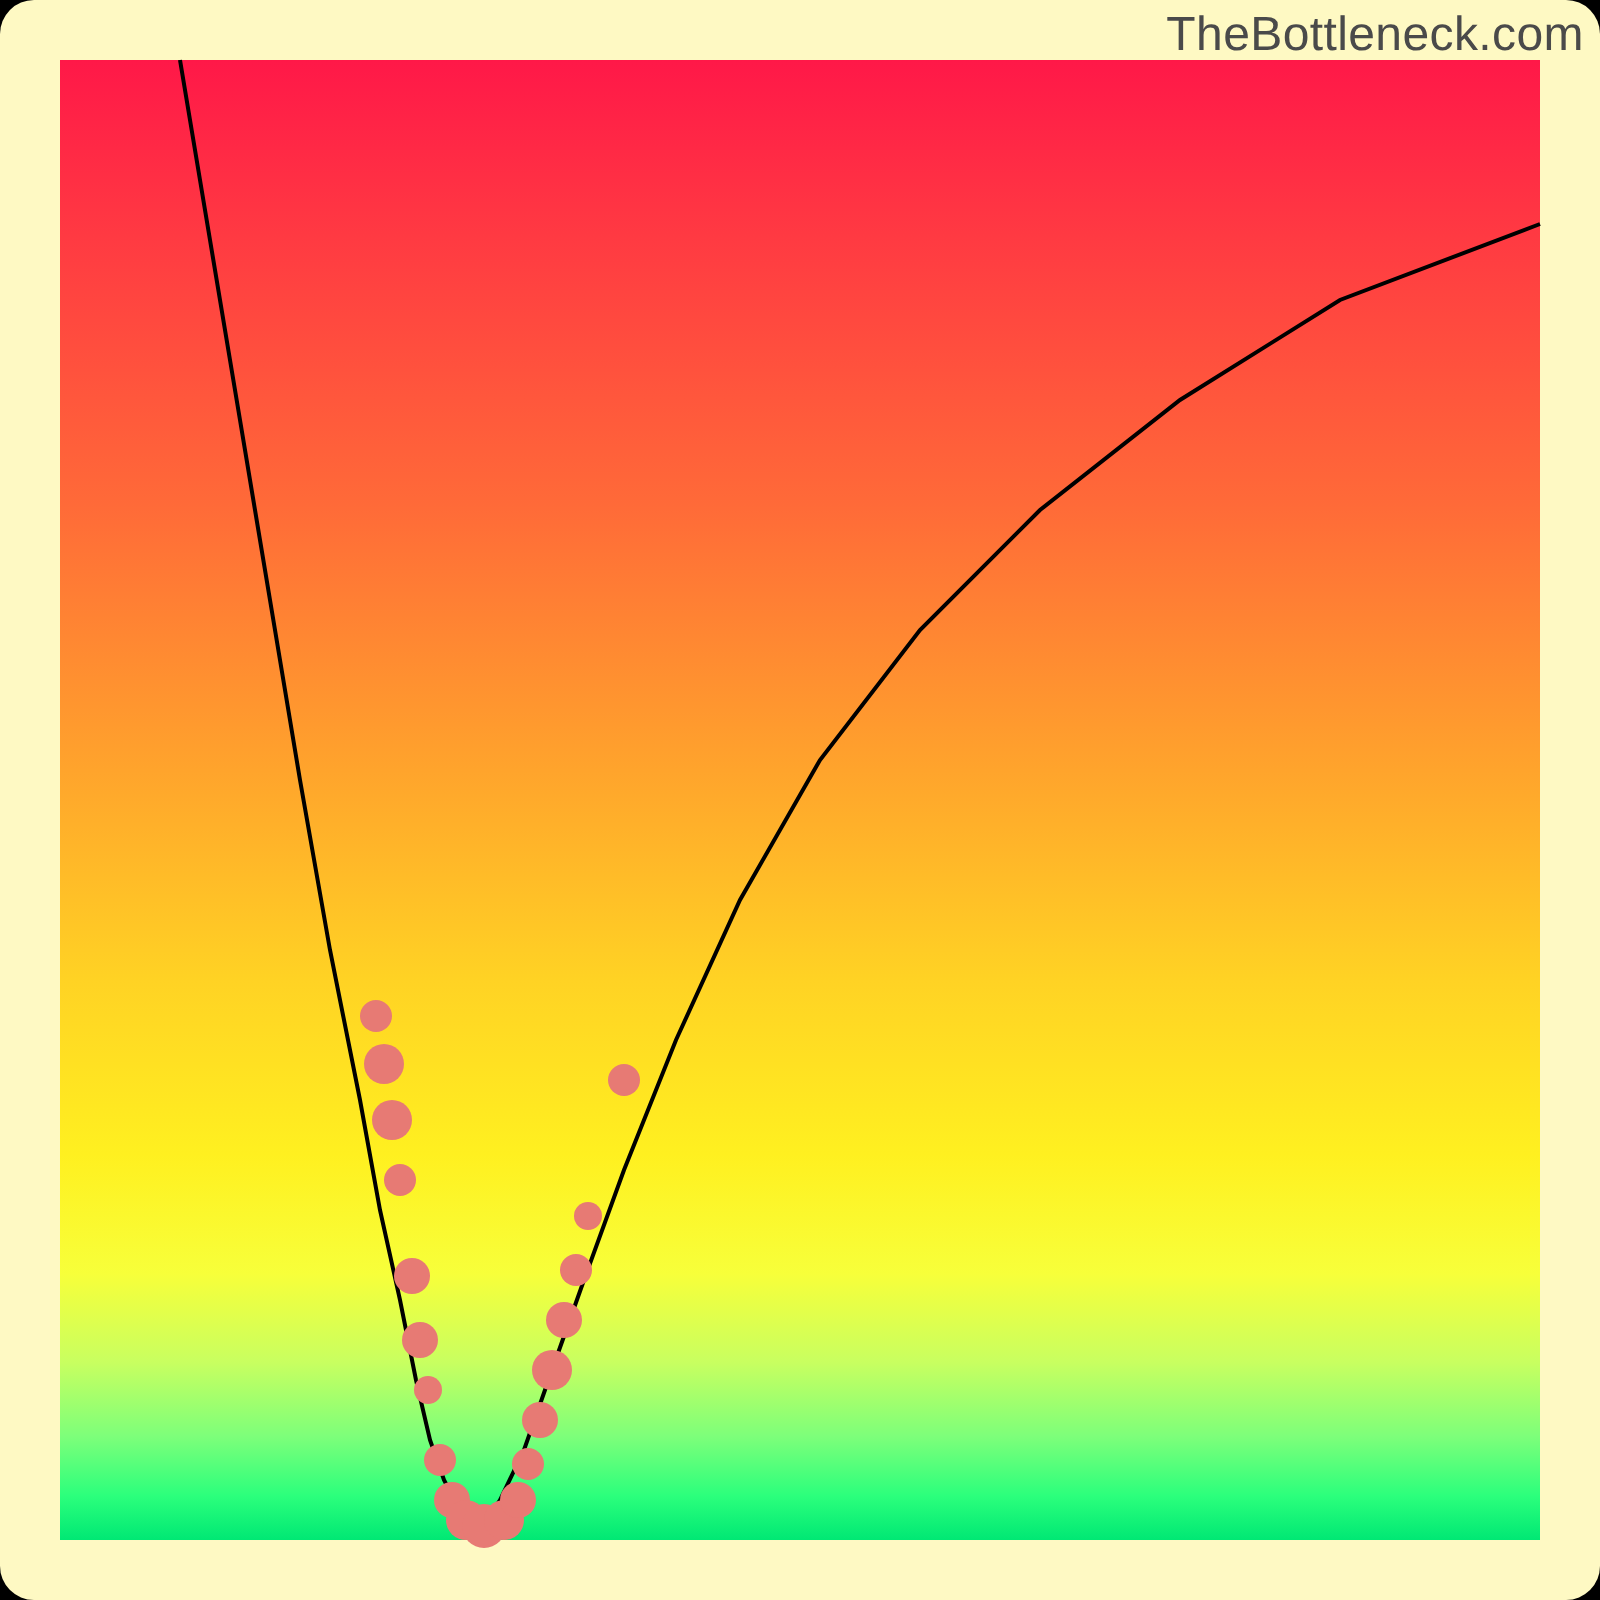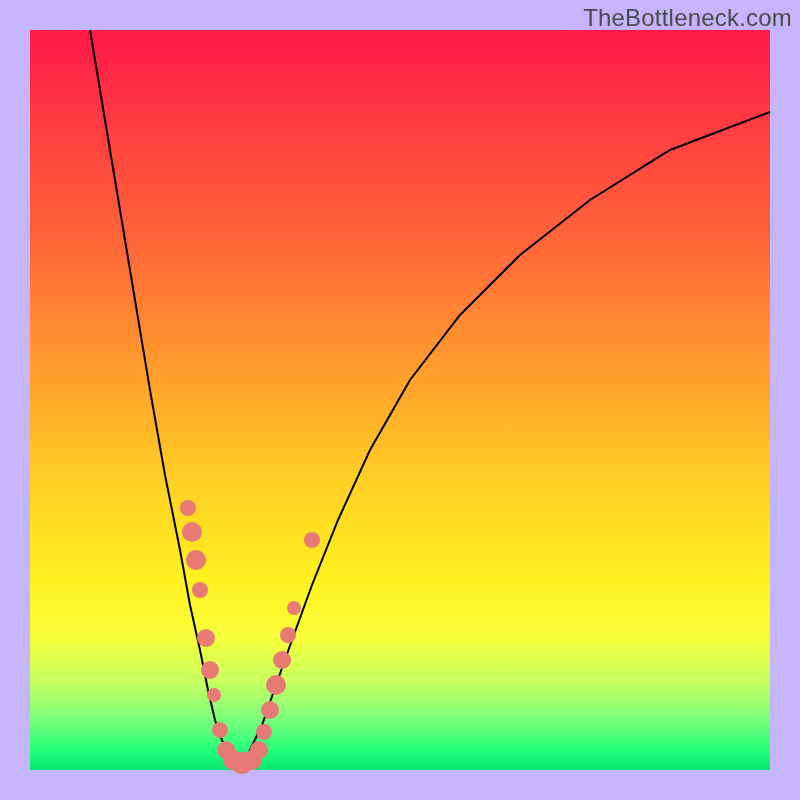--- a/index.html
+++ b/index.html
@@ -10,21 +10,22 @@
     overflow: hidden;
     background: #000;
     font-family: Arial, Helvetica, sans-serif;
   }
   .frame {
     position: absolute;
     left: 0;
     top: 0;
     width: 800px;
     height: 800px;
-    background: #c4b5fd;
+    background: #fef9c3;
+    border-radius: 17px;
   }
   .plot {
     position: absolute;
     left: 30px;
     top: 30px;
     width: 740px;
     height: 740px;
     
     background: linear-gradient(
       to bottom,

